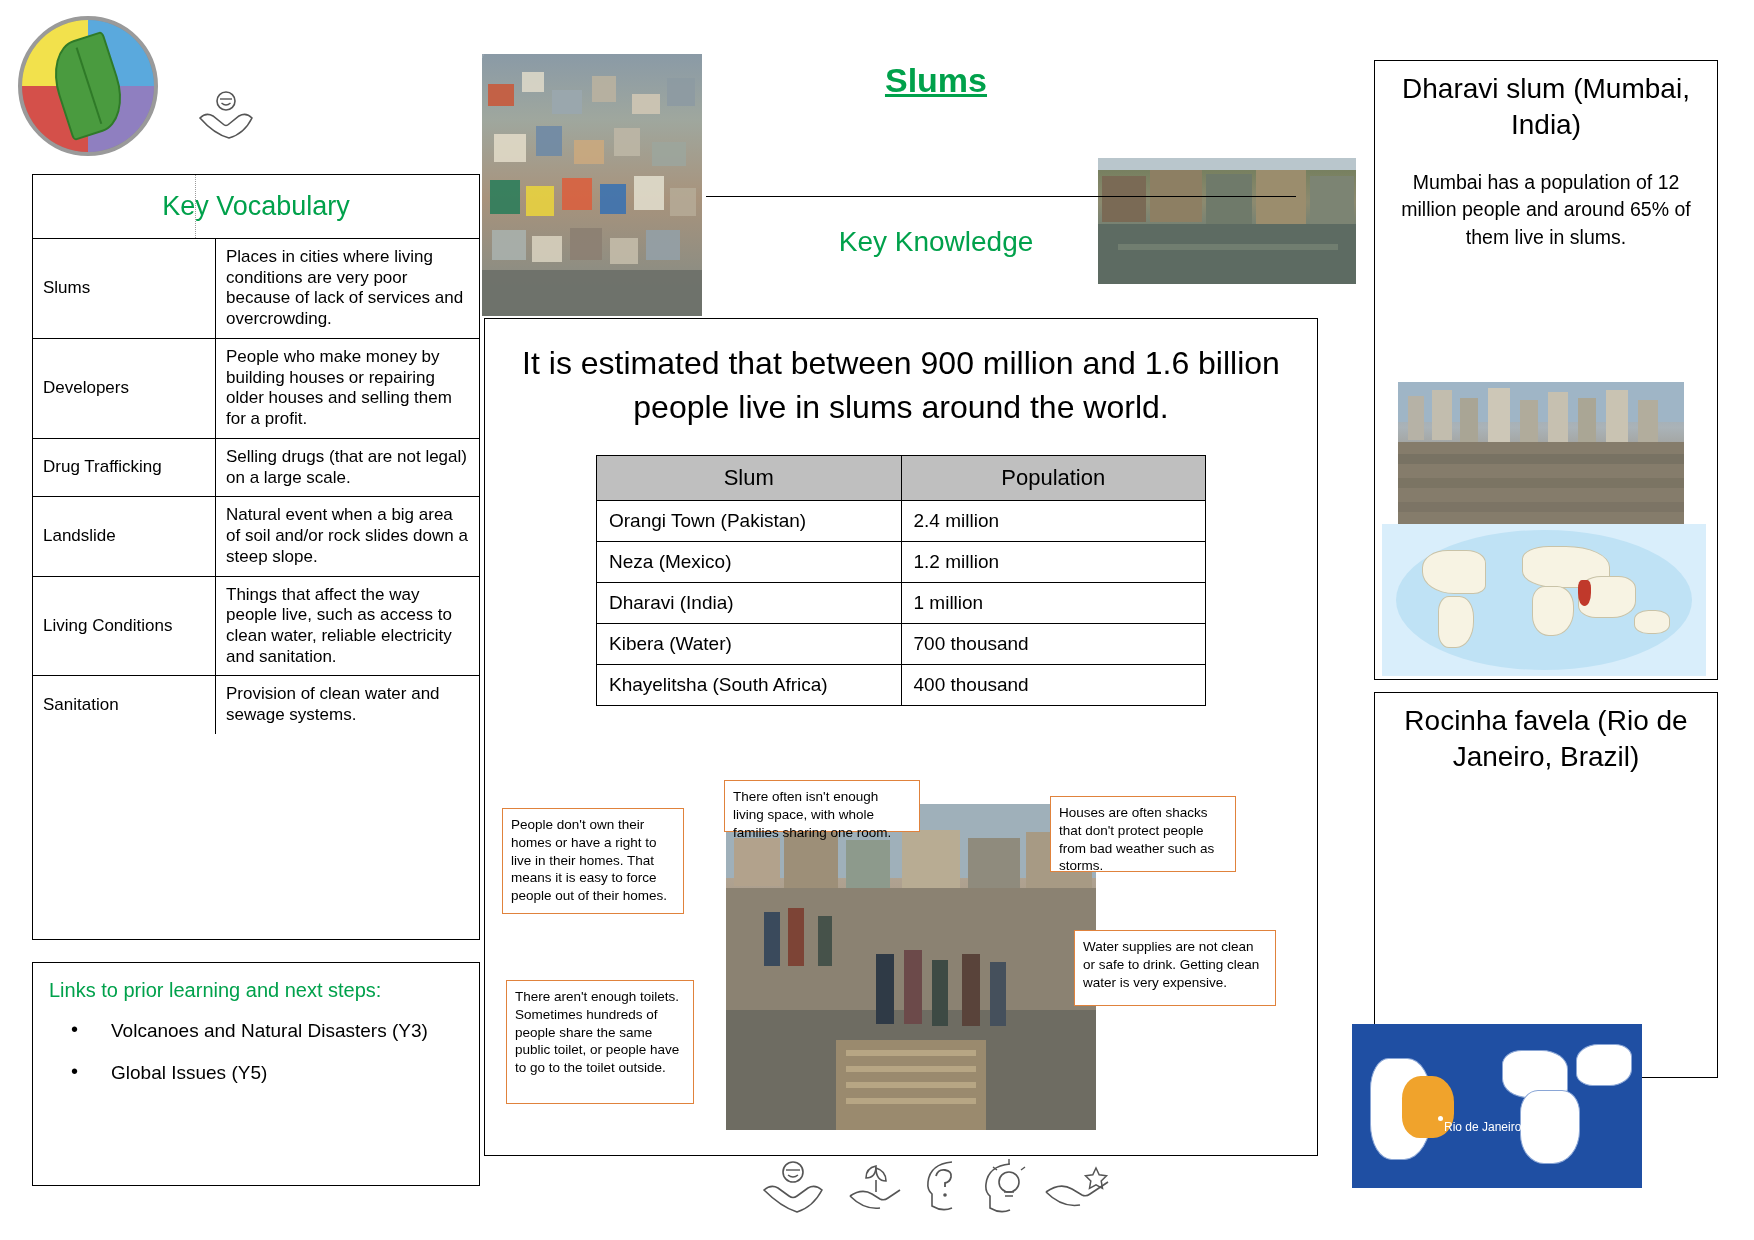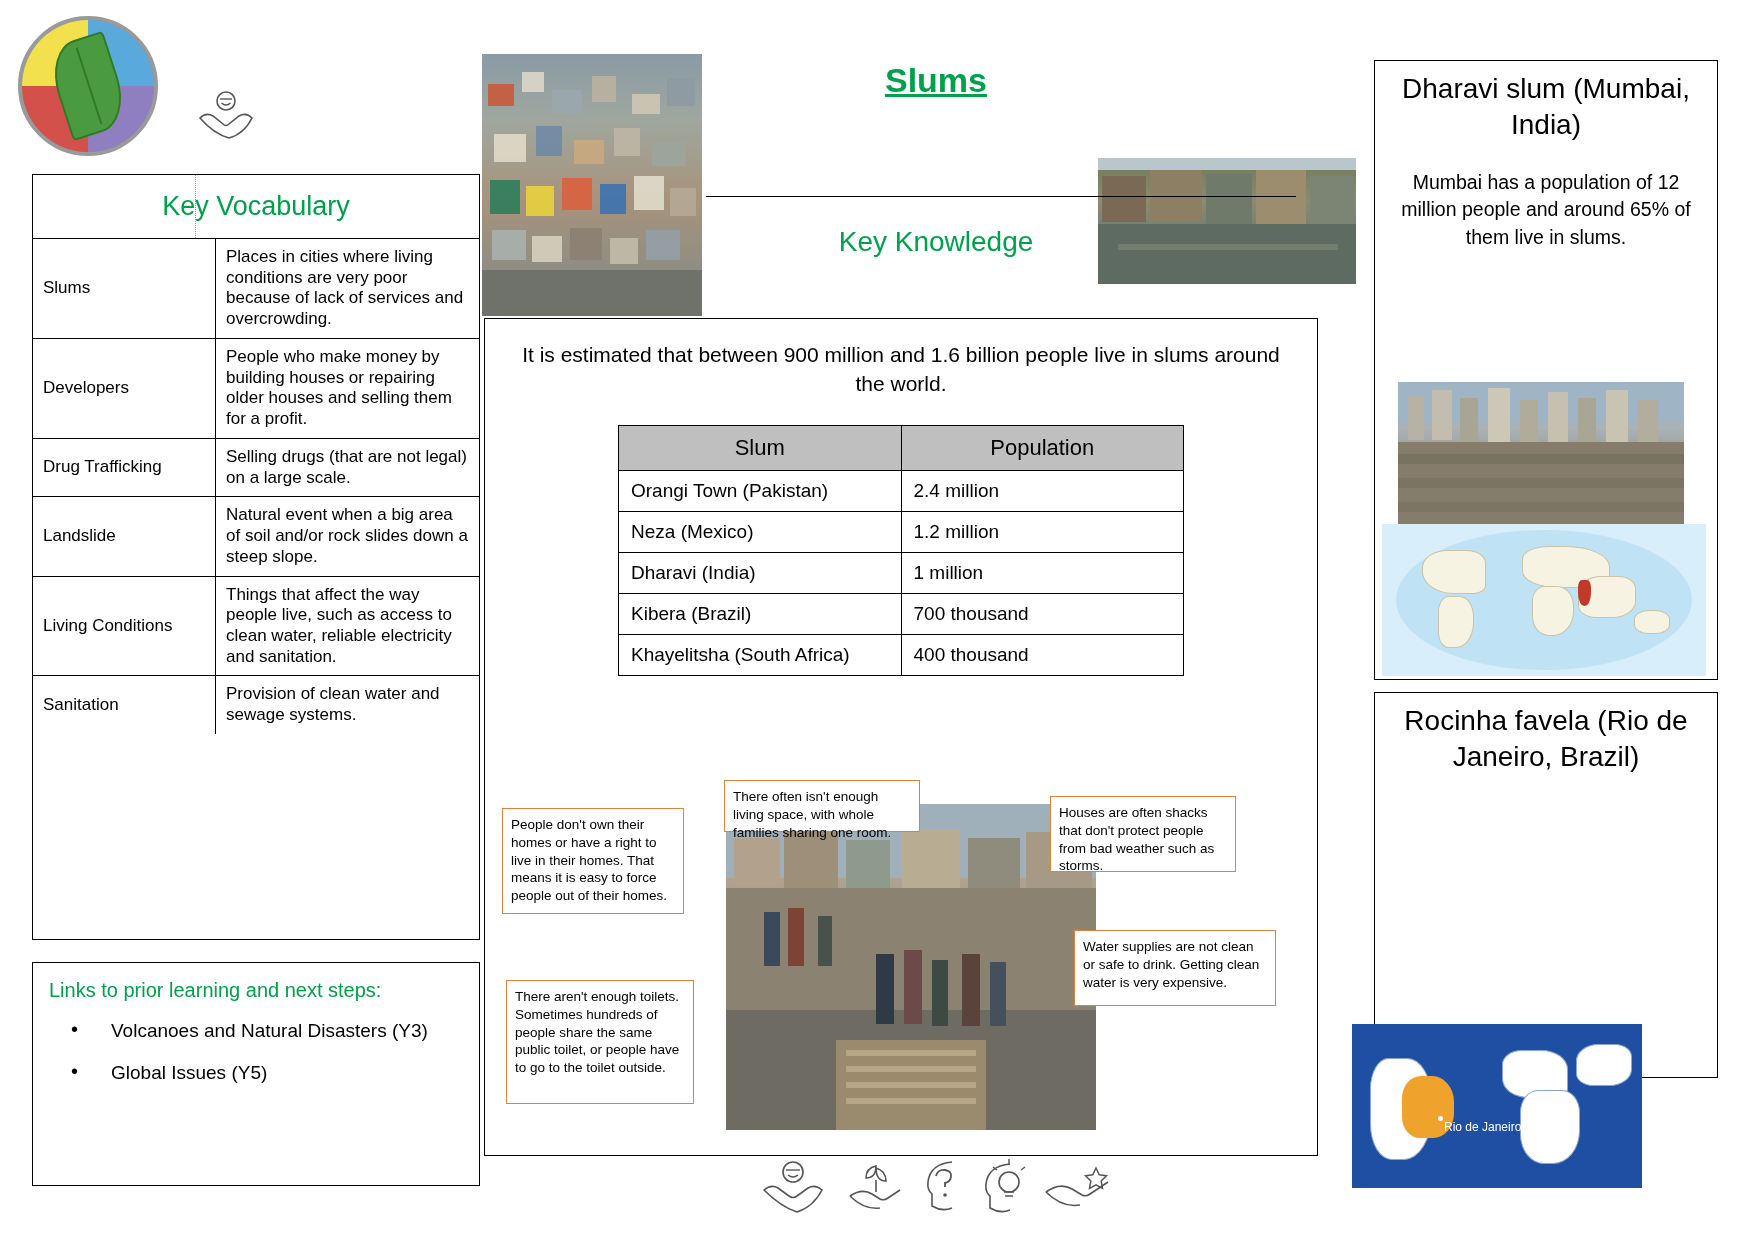--- a/index.html
+++ b/index.html
@@ -157,27 +157,27 @@
   .hr-under-title {
     position: absolute; left: 706px; top: 196px; width: 590px;
     border-top: 1.5px solid #000;
   }
 
   
   #knowledge-box { left: 484px; top: 318px; width: 834px; height: 838px; }
   .estimate-text {
     margin: 22px 30px 0 30px;
     text-align: center;
-    font-size: 21px;
+    font-size: 32px;
     line-height: 1.38;
   }
 
   .pop-table {
     margin: 26px auto 0 auto;
-    width: 566px;
+    width: 610px;
     border-collapse: collapse;
     table-layout: fixed;
   }
   .pop-table th, .pop-table td {
     border: 1.5px solid #000;
     padding: 9px 12px;
     font-size: 19px;
     font-weight: normal;
   }
   .pop-table th {
@@ -368,21 +368,21 @@
       </tr>
       <tr>
         <td>Neza (Mexico)</td>
         <td>1.2 million</td>
       </tr>
       <tr>
         <td>Dharavi (India)</td>
         <td>1 million</td>
       </tr>
       <tr>
-        <td>Kibera (Brazil)</td>
+        <td>Kibera (Water)</td>
         <td>700 thousand</td>
       </tr>
       <tr>
         <td>Khayelitsha (South Africa)</td>
         <td>400 thousand</td>
       </tr>
     </tbody>
   </table>
 </div>
 

